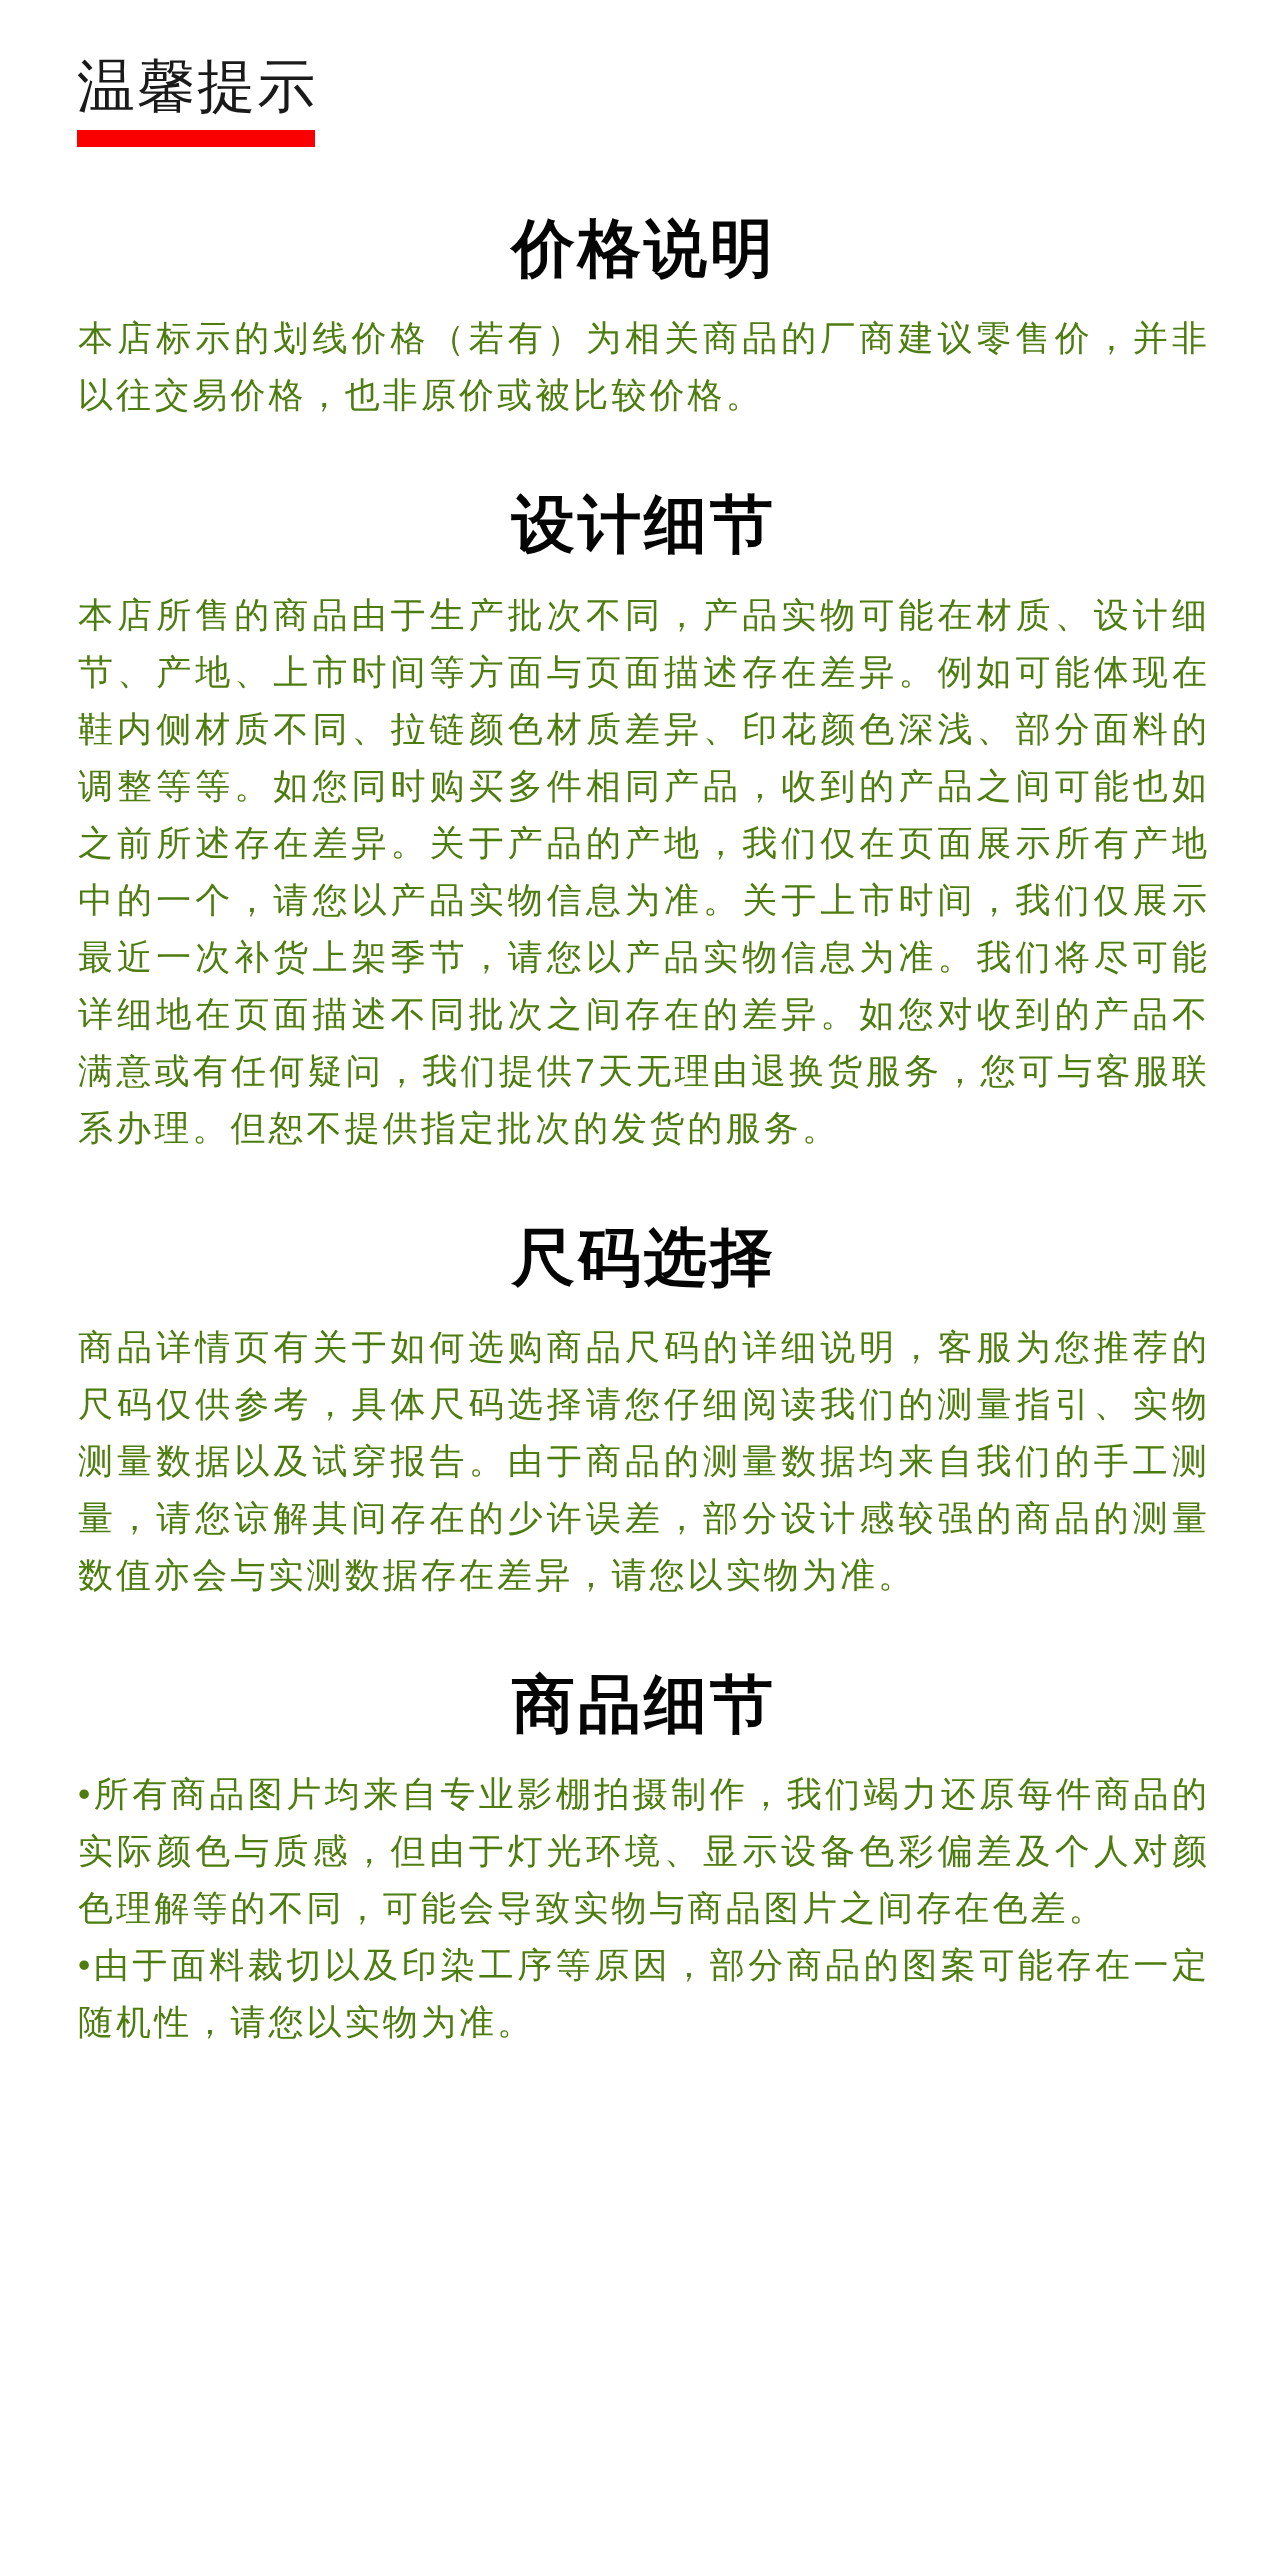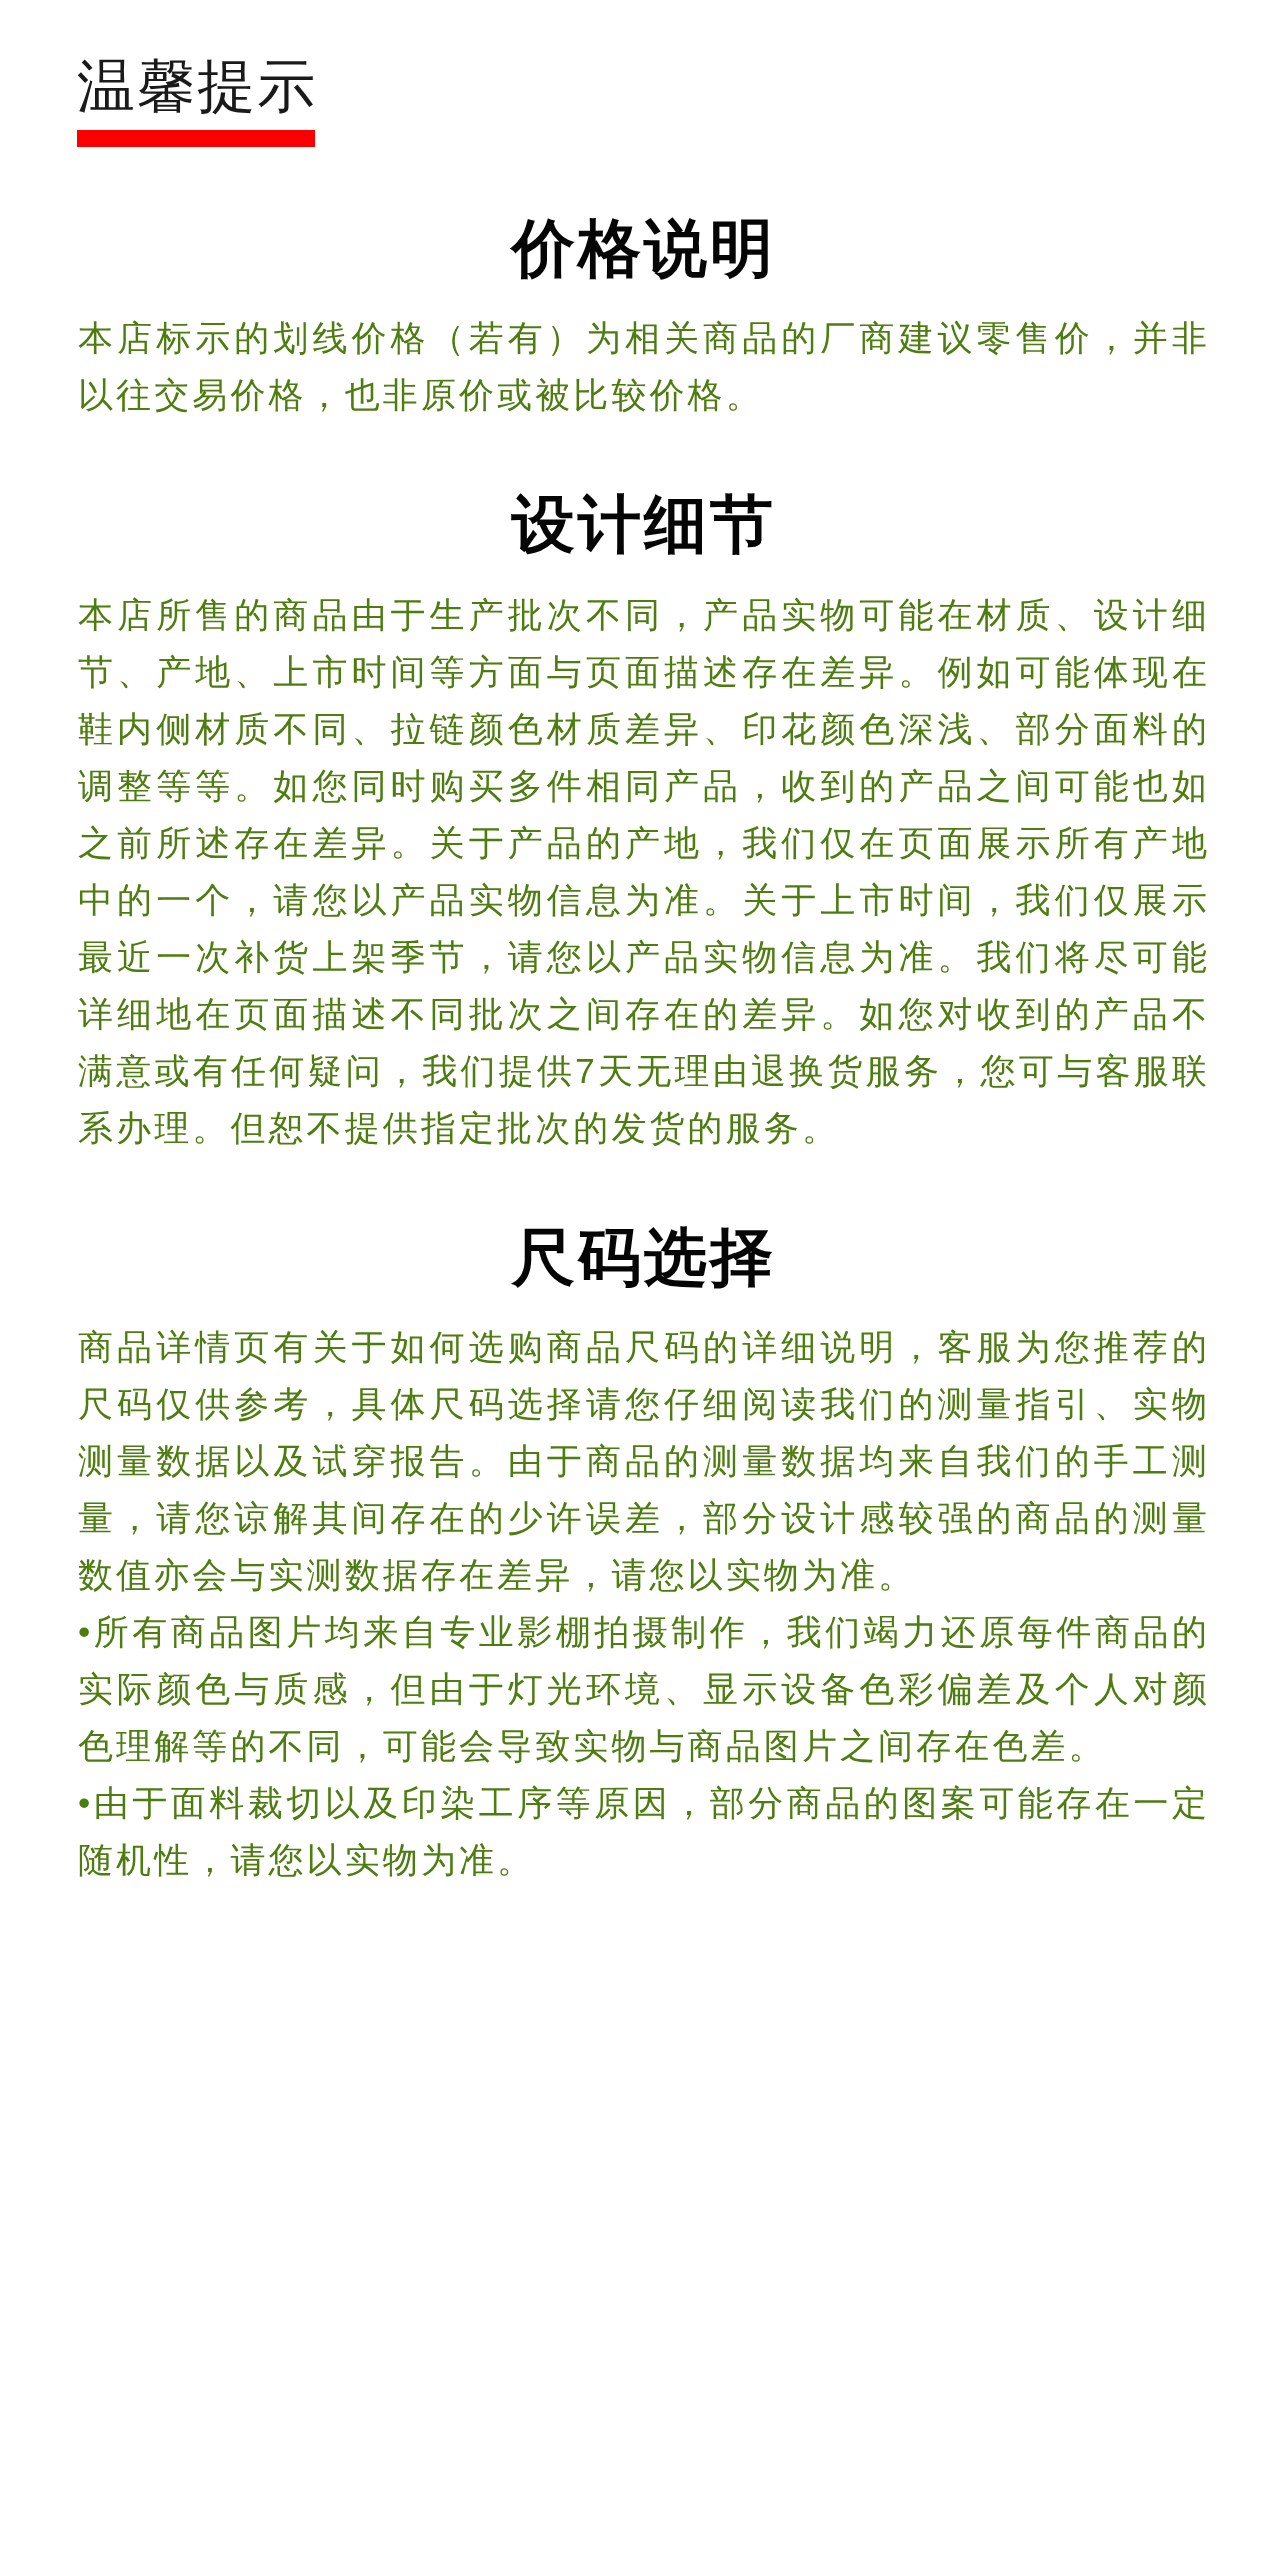--- a/index.html
+++ b/index.html
@@ -98,20 +98,21 @@
   </div>
 
   <div class="section">
     <div class="section-heading">尺码选择</div>
     <div class="body-text">
       <p>商品详情页有关于如何选购商品尺码的详细说明，客服为您推荐的尺码仅供参考，具体尺码选择请您仔细阅读我们的测量指引、实物测量数据以及试穿报告。由于商品的测量数据均来自我们的手工测量，请您谅解其间存在的少许误差，部分设计感较强的商品的测量数值亦会与实测数据存在差异，请您以实物为准。</p>
     </div>
   </div>
 
   <div class="section">
+    <div class="section-heading">商品细节</div>
     <div class="body-text">
       <p>•所有商品图片均来自专业影棚拍摄制作，我们竭力还原每件商品的实际颜色与质感，但由于灯光环境、显示设备色彩偏差及个人对颜色理解等的不同，可能会导致实物与商品图片之间存在色差。</p>
       <p>•由于面料裁切以及印染工序等原因，部分商品的图案可能存在一定随机性，请您以实物为准。</p>
     </div>
   </div>
 
   <div class="section-heading cutoff-heading">商品库存</div>
 
 </div>
 

